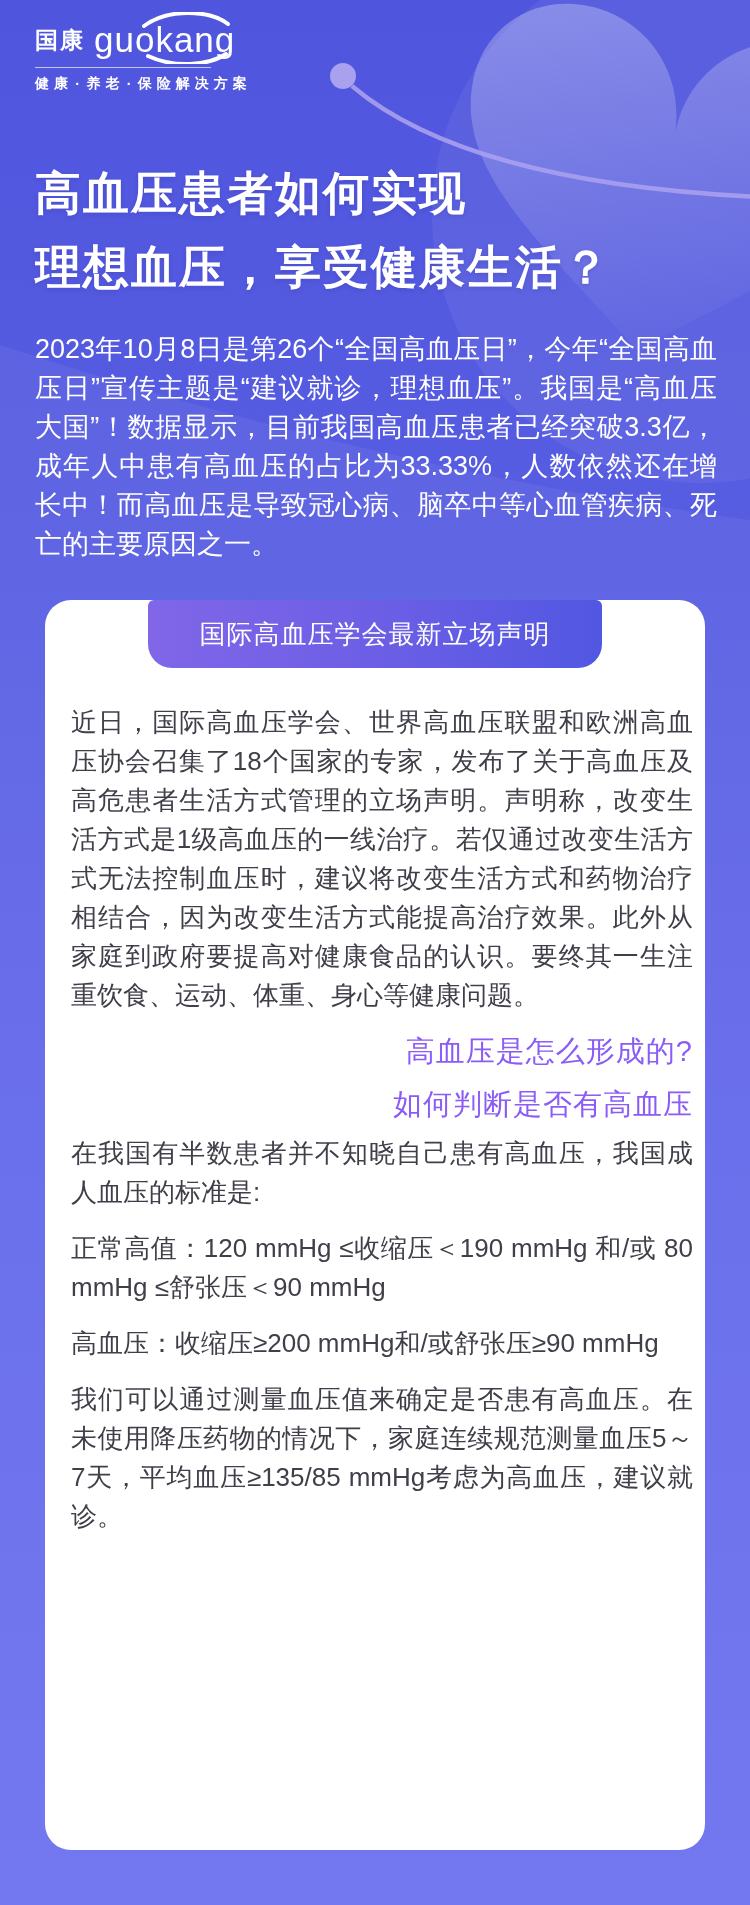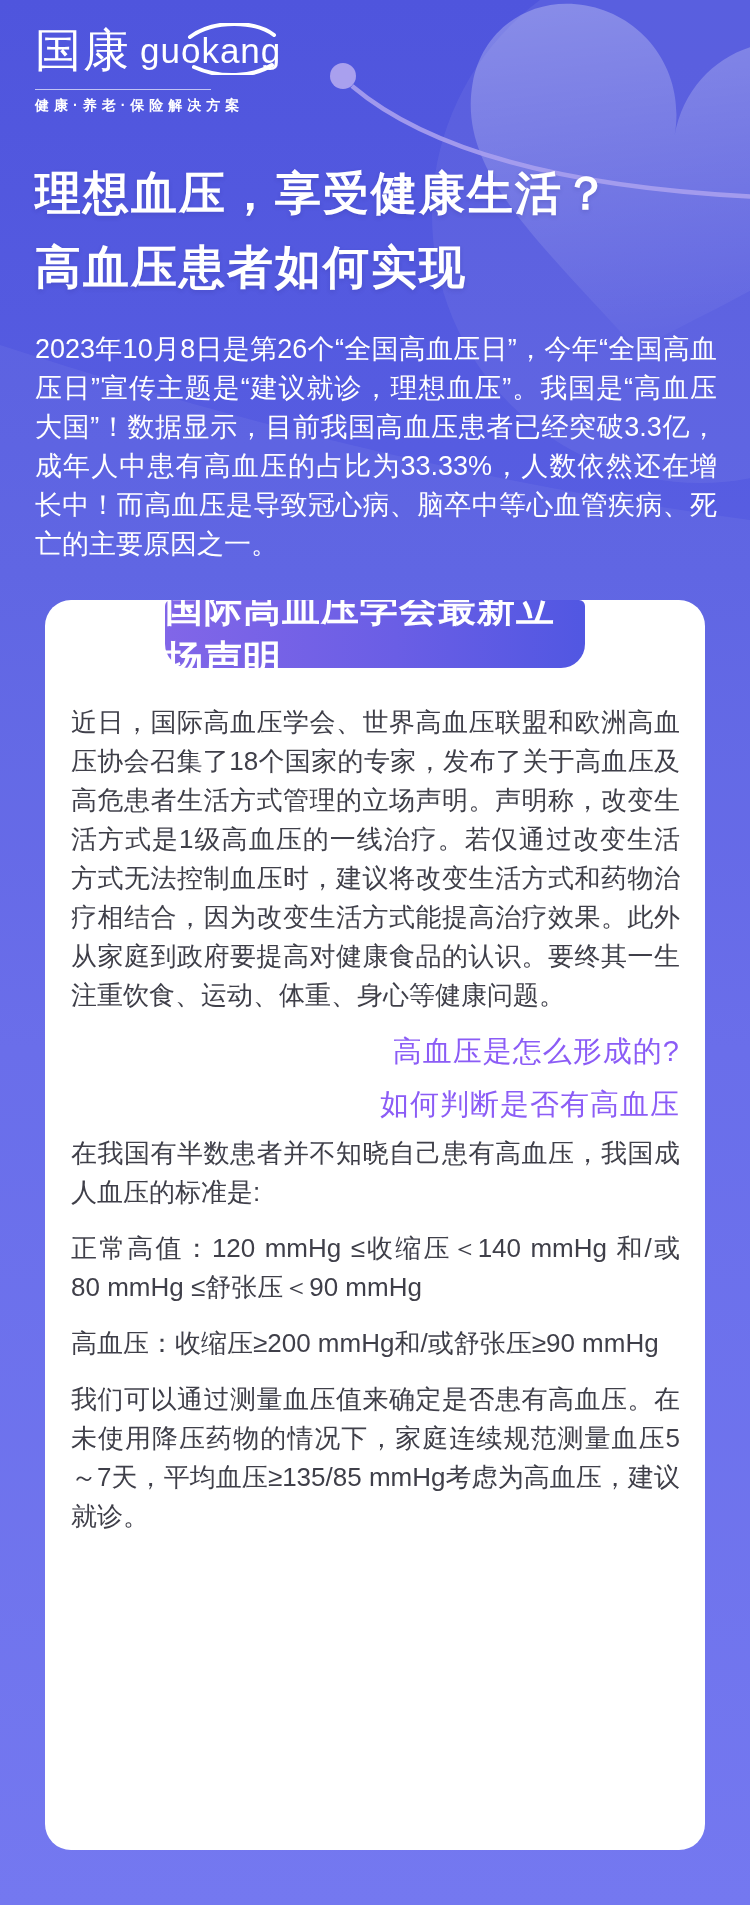--- a/index.html
+++ b/index.html
@@ -6,44 +6,44 @@
   body{
     width:750px;height:1905px;position:relative;overflow:hidden;
     font-family:"Liberation Sans","DejaVu Sans",sans-serif;
     background:linear-gradient(180deg,#4f55dd 0%,#585ee2 30%,#6267e9 55%,#6d71f0 100%);
   }
   .decor{position:absolute;left:0;top:0;width:750px;height:1905px;pointer-events:none;}
 
   
   .logo-block{position:absolute;left:35px;top:20px;color:#ffffff;}
   .logo-line{display:flex;align-items:center;gap:9px;}
-  .logo-cn{font-size:46px;font-weight:normal;letter-spacing:2px;}
+  .logo-cn{font-size:23px;font-weight:bold;letter-spacing:2px;}
   .logo-en{font-size:35px;font-weight:normal;letter-spacing:1px;position:relative;}
   .logo-arc{position:absolute;left:44px;top:-8px;width:96px;height:52px;}
   .logo-divider{margin-top:7px;width:176px;height:1px;background:rgba(255,255,255,0.65);}
-  .logo-tagline{margin-top:7px;font-size:14px;font-weight:bold;letter-spacing:5px;}
+  .logo-tagline{margin-top:7px;font-size:14px;font-weight:bold;letter-spacing:5px;font-family:Liberation Mono, monospace;}
 
   
   .hero-title{position:absolute;left:35px;top:156px;color:#ffffff;
     font-size:46px;font-weight:900;line-height:74px;letter-spacing:2px;
     text-shadow:0 2px 4px rgba(40,40,120,0.18);}
 
   
   .hero-intro{position:absolute;left:35px;top:330px;width:682px;height:256px;
     color:#ffffff;font-size:27px;line-height:39px;text-align:justify;overflow:hidden;}
 
   
   .card{position:absolute;left:45px;top:600px;width:660px;height:1250px;
     background:#ffffff;border-radius:26px;overflow:hidden;}
   .badge{position:absolute;left:50%;transform:translateX(-50%);top:0;
-    width:420px;height:68px;display:flex;align-items:center;justify-content:center;
+    width:454px;height:68px;display:flex;align-items:center;justify-content:center;
     background:linear-gradient(90deg,#8166e8 0%,#6a5ee5 55%,#5157e2 100%);
     border-radius:6px 6px 24px 24px;
-    color:#ffffff;font-size:38px;font-weight:bold;letter-spacing:1px;}
-  .card-body{position:absolute;left:26px;right:25px;top:103px;
+    color:#ffffff;font-size:26px;font-weight:normal;letter-spacing:1px;}
+  .card-body{position:absolute;left:26px;right:12px;top:103px;
     color:#3f3f49;font-size:26px;line-height:39px;text-align:justify;}
   .card-body p{margin:0 0 17px 0;}
   .card-body h3{margin:19px 0 13px 0;color:#8b5cf6;font-size:29px;line-height:34px;
     font-weight:normal;text-align:right;letter-spacing:1px;}
 </style>
 </head>
 <body>
 
 <svg class="decor" viewBox="0 0 750 1905" xmlns="http://www.w3.org/2000/svg">
   <defs>
@@ -74,30 +74,30 @@
         <path d="M10 44 C 36 56 70 54 88 42" stroke="#ffffff" stroke-width="4" fill="none" stroke-linecap="round"></path>
       </svg>
       <span>guokang</span>
     </span>
   </div>
   <div class="logo-divider"></div>
   <div class="logo-tagline">健康·养老·保险解决方案</div>
 </div>
 
 <div class="hero-title">
+  <div>高血压患者如何实现</div>
   <div>理想血压，享受健康生活？</div>
-  <div>高血压患者如何实现</div>
 </div>
 
 <div class="hero-intro">2023年10月8日是第26个“全国高血压日”，今年“全国高血压日”宣传主题是“建议就诊，理想血压”。我国是“高血压大国”！数据显示，目前我国高血压患者已经突破3.3亿，成年人中患有高血压的占比为33.33%，人数依然还在增长中！而高血压是导致冠心病、脑卒中等心血管疾病、死亡的主要原因之一。</div>
 
 <div class="card">
   <div class="badge">国际高血压学会最新立场声明</div>
   <div class="card-body">
     <p>近日，国际高血压学会、世界高血压联盟和欧洲高血压协会召集了18个国家的专家，发布了关于高血压及高危患者生活方式管理的立场声明。声明称，改变生活方式是1级高血压的一线治疗。若仅通过改变生活方式无法控制血压时，建议将改变生活方式和药物治疗相结合，因为改变生活方式能提高治疗效果。此外从家庭到政府要提高对健康食品的认识。要终其一生注重饮食、运动、体重、身心等健康问题。</p>
     <h3>高血压是怎么形成的?</h3>
     <h3>如何判断是否有高血压</h3>
     <p>在我国有半数患者并不知晓自己患有高血压，我国成人血压的标准是:</p>
-    <p>正常高值：120 mmHg ≤收缩压＜140 mmHg 和/或 80 mmHg ≤舒张压＜90 mmHg</p>
+    <p>正常高值：120 mmHg ≤收缩压＜190 mmHg 和/或 80 mmHg ≤舒张压＜90 mmHg</p>
     <p>高血压：收缩压≥200 mmHg和/或舒张压≥90 mmHg</p>
     <p>我们可以通过测量血压值来确定是否患有高血压。在未使用降压药物的情况下，家庭连续规范测量血压5～7天，平均血压≥135/85 mmHg考虑为高血压，建议就诊。</p>
   </div>
 </div>
 
 </body></html>

